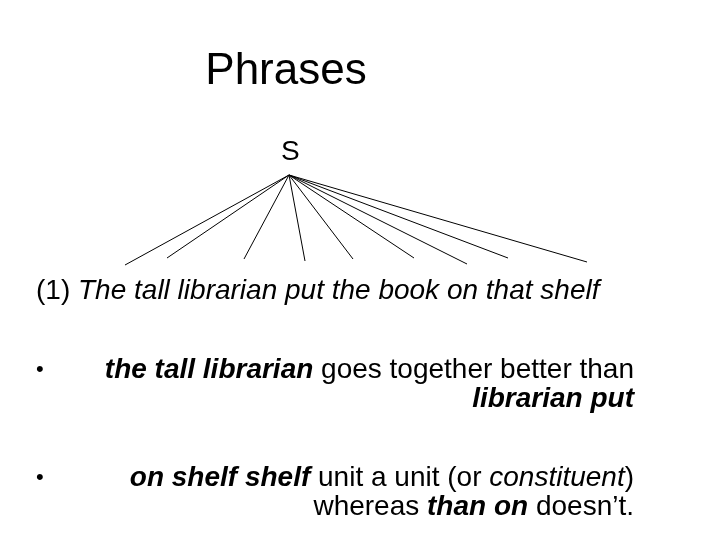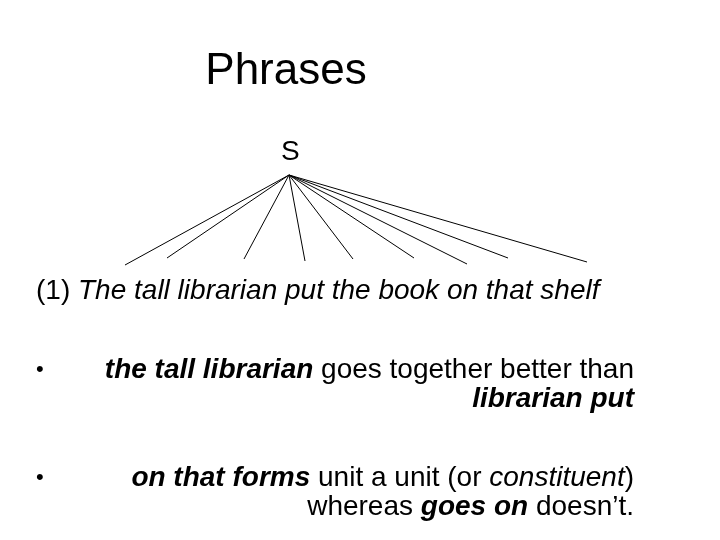--- a/index.html
+++ b/index.html
@@ -106,16 +106,16 @@
     <span class="example-number">(1)</span><span> </span><span class="example-text">The tall librarian put the book on that shelf</span>
   </div>
 
   <div class="bullet-item first">
     <span class="bullet-marker">•</span>
     <span class="bullet-text"><span class="seg-bold-italic">the tall librarian</span><span class="seg-regular"> goes together better than </span><span class="seg-bold-italic">librarian put</span></span>
   </div>
 
   <div class="bullet-item second">
     <span class="bullet-marker">•</span>
-    <span class="bullet-text"><span class="seg-bold-italic">on that forms</span><span class="seg-regular"> unit a unit (or </span><span class="seg-italic">constituent</span><span class="seg-regular">) whereas </span><span class="seg-bold-italic">goes on</span><span class="seg-regular"> doesn’t.</span></span>
+    <span class="bullet-text"><span class="seg-bold-italic">on shelf shelf</span><span class="seg-regular"> unit a unit (or </span><span class="seg-italic">constituent</span><span class="seg-regular">) whereas </span><span class="seg-bold-italic">than on</span><span class="seg-regular"> doesn’t.</span></span>
   </div>
 
 </div>
 
 </body></html>

